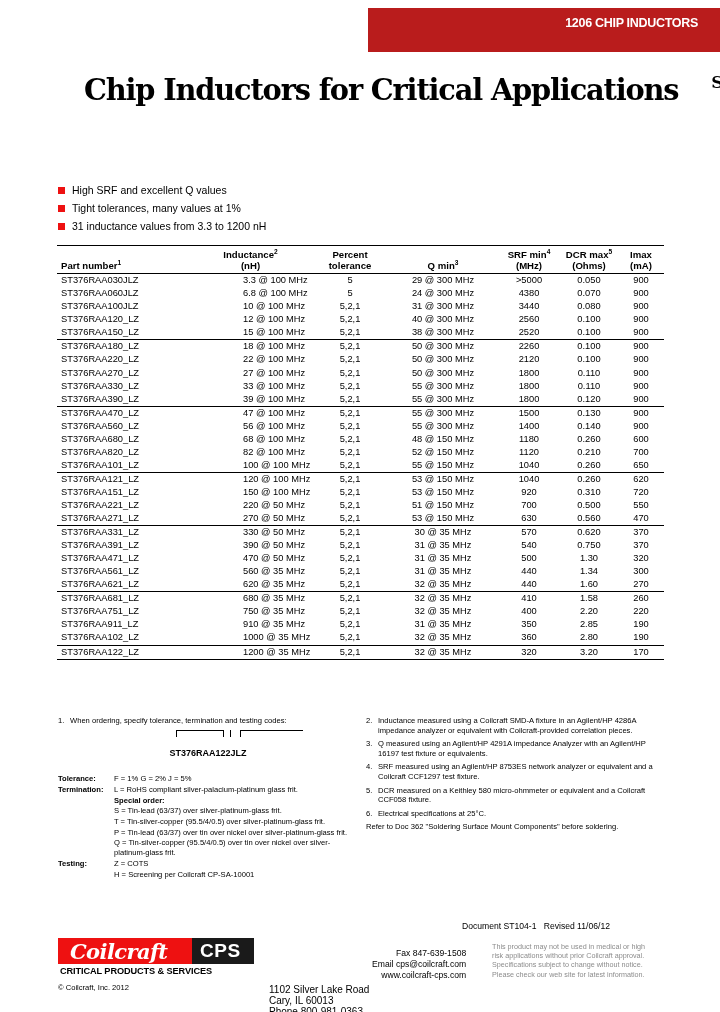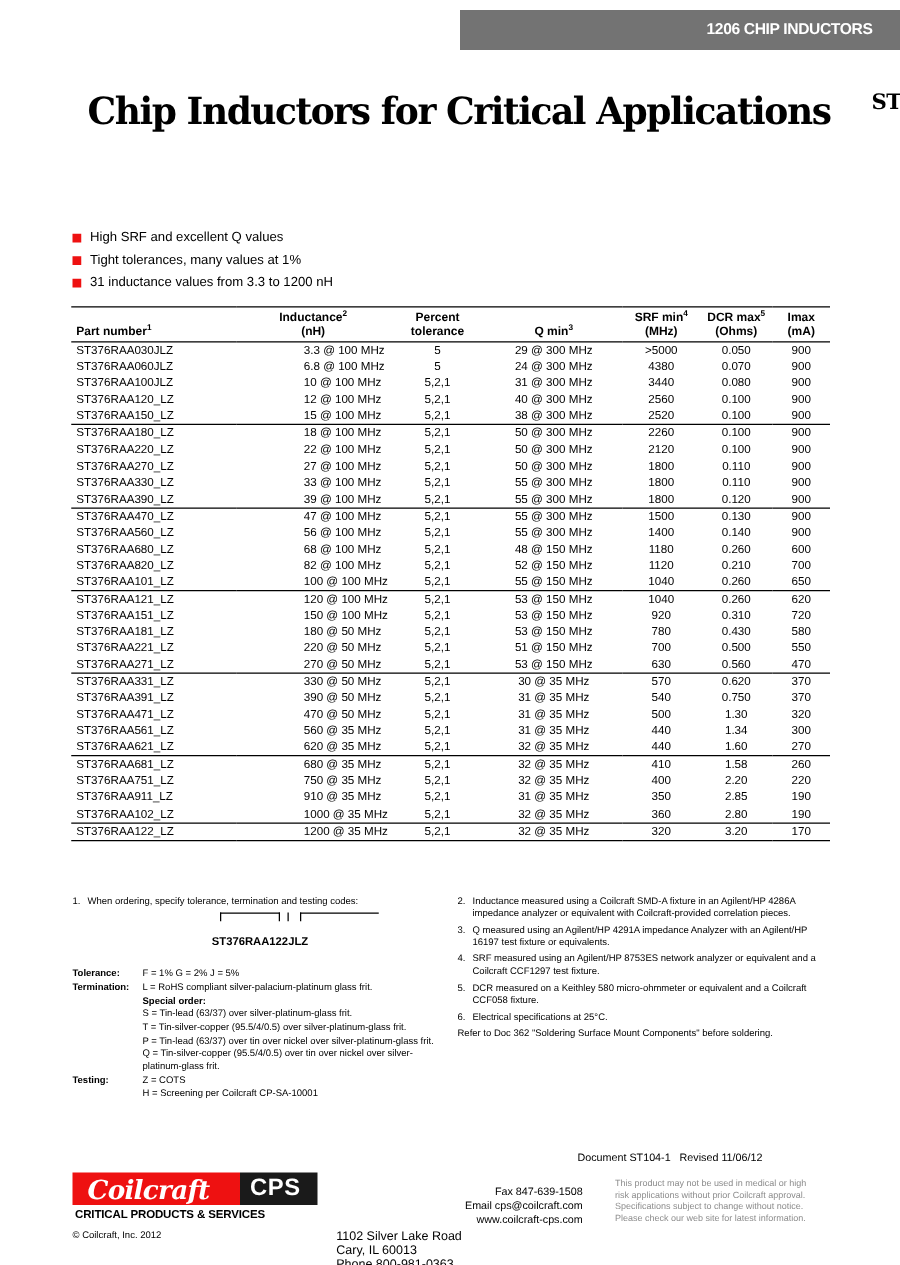--- a/index.html
+++ b/index.html
@@ -15,37 +15,37 @@
     color: #000000;
     overflow: hidden;
   }
 
   
   .header-bar {
     position: absolute;
     left: 368px;
     top: 8px;
     width: 352px;
-    height: 32px;
-    background: #737373;
+    height: 44px;
+    background: #b91c1c;
   }
   .header-bar-text {
     position: absolute;
     right: 22px;
     top: 8px;
     color: #ffffff;
     font-size: 12.5px;
     font-weight: bold;
     letter-spacing: -0.3px;
   }
 
   
   .title-row {
     position: absolute;
-    left: 70px;
+    left: 84px;
     top: 72px;
     width: 620px;
     display: flex;
     align-items: flex-start;
   }
   .title-main {
     font-family: "DejaVu Serif", "Liberation Serif", serif;
     font-size: 30px;
     font-weight: bold;
     letter-spacing: -1.2px;
@@ -508,29 +508,20 @@
         <tr>
           <td class="c0">ST376RAA151_LZ</td>
           <td class="c1">150 @ 100 MHz</td>
           <td class="">5,2,1</td>
           <td class="">53 @ 150 MHz</td>
           <td class="">920</td>
           <td class="">0.310</td>
           <td class="">720</td>
         </tr>
         <tr>
-          <td class="c0">ST376RAA181_LZ</td>
-          <td class="c1">180 @ 50 MHz</td>
-          <td class="">5,2,1</td>
-          <td class="">53 @ 150 MHz</td>
-          <td class="">780</td>
-          <td class="">0.430</td>
-          <td class="">580</td>
-        </tr>
-        <tr>
           <td class="c0">ST376RAA221_LZ</td>
           <td class="c1">220 @ 50 MHz</td>
           <td class="">5,2,1</td>
           <td class="">51 @ 150 MHz</td>
           <td class="">700</td>
           <td class="">0.500</td>
           <td class="">550</td>
         </tr>
         <tr class="group-end">
           <td class="c0">ST376RAA271_LZ</td>

